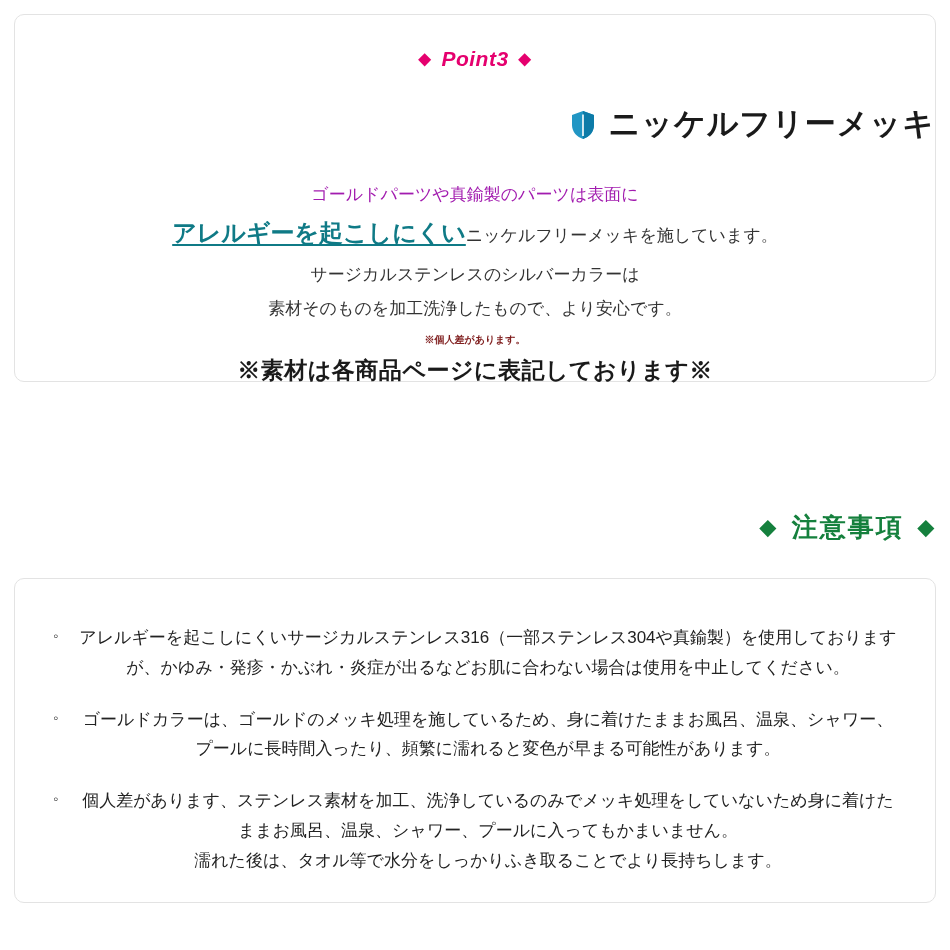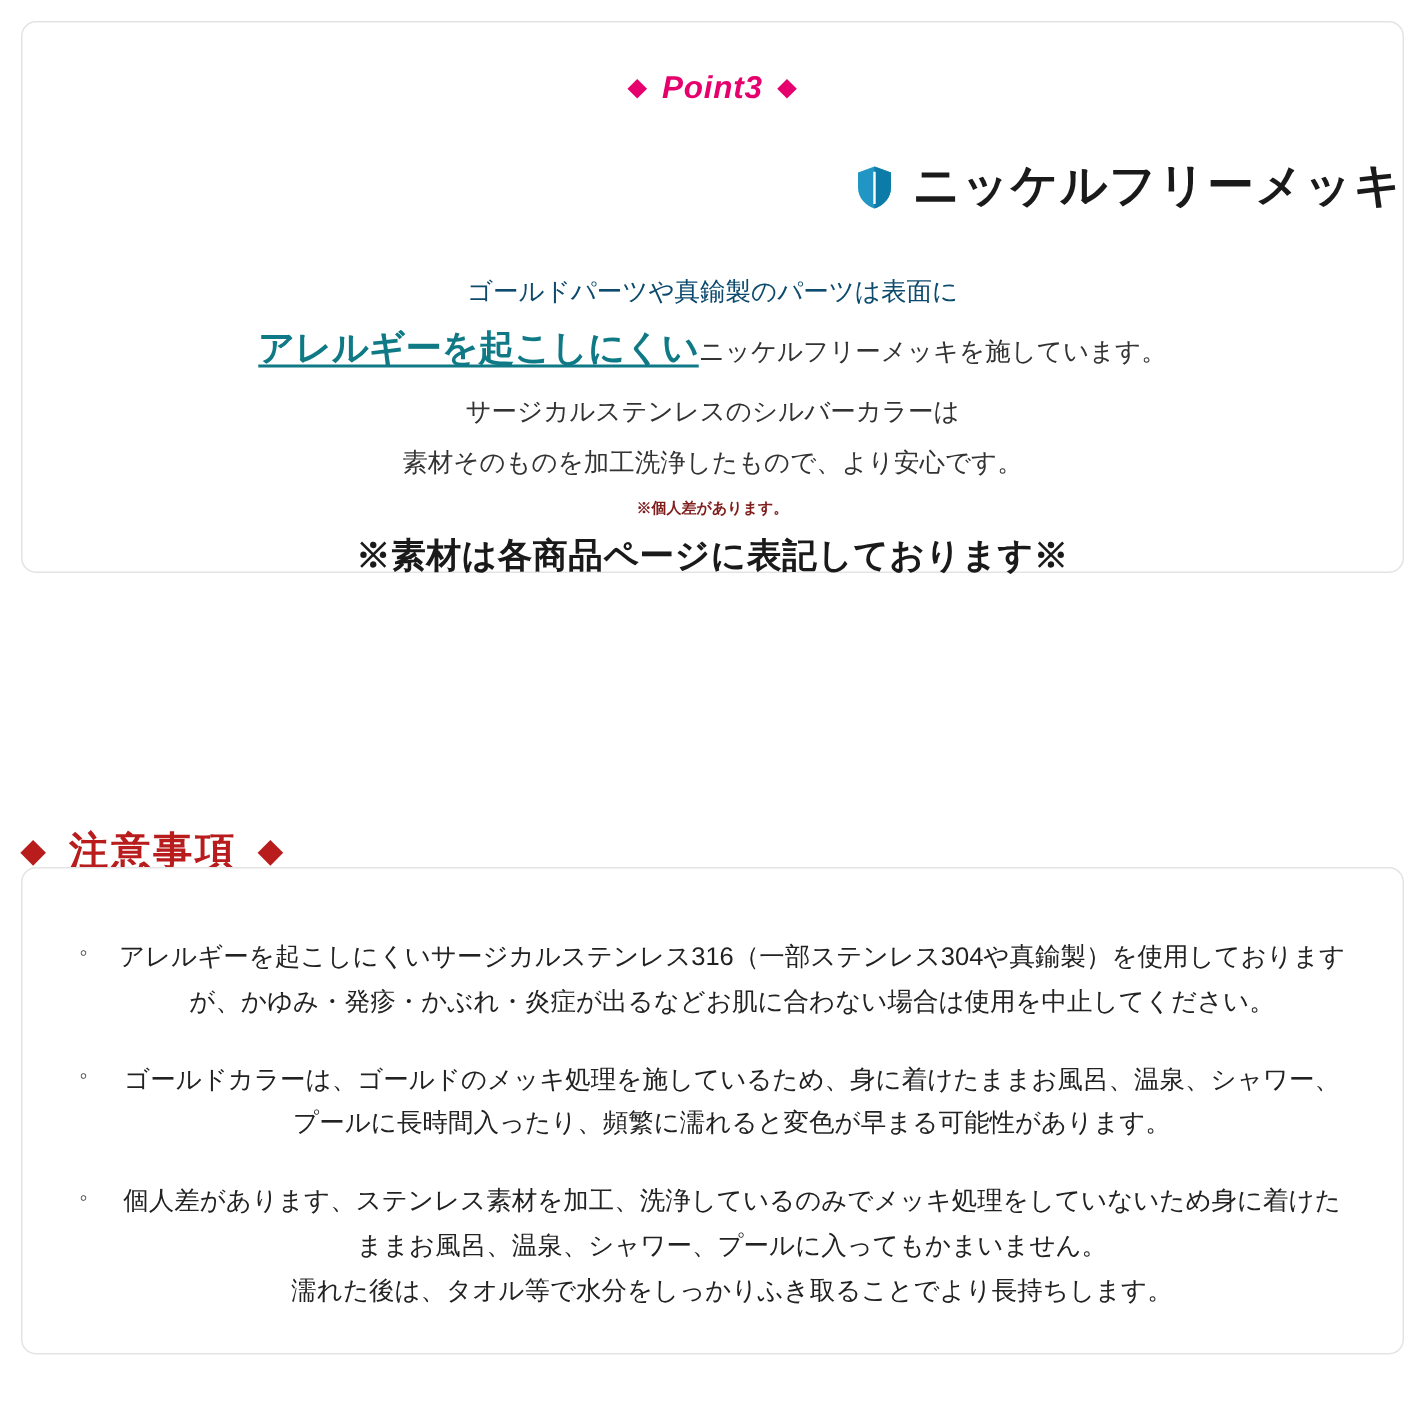--- a/index.html
+++ b/index.html
@@ -73,21 +73,21 @@
     top: 1px;
   }
 
   .body-block {
     margin-top: 36px;
     text-align: center;
     line-height: 1.65;
   }
   .line-1 {
     font-size: 17px;
-    color: #0c4a6e;
+    color: #a21caf;
   }
   .line-2 {
     font-size: 17px;
     color: #333333;
     margin-top: 6px;
     font-family: Liberation Mono, monospace;
   }
   .line-2 .emph {
     font-size: 24px;
     font-weight: bold;
@@ -114,26 +114,25 @@
     letter-spacing: 0.5px;
     font-family: Liberation Serif, serif;
   }
 
   
   .caution-heading {
     position: absolute;
     left: 0;
     top: 510px;
     width: 950px;
-    text-align: left;
+    text-align: right;
     font-size: 26px;
     font-weight: bold;
-    color: #b91c1c;
+    color: #15803d;
     letter-spacing: 2px;
-    margin-top: 40px;
   }
   .caution-heading .diamond {
     font-size: 21px;
     margin: 0 14px;
     vertical-align: 2px;
   }
 
   
   .caution-card {
     position: absolute;

